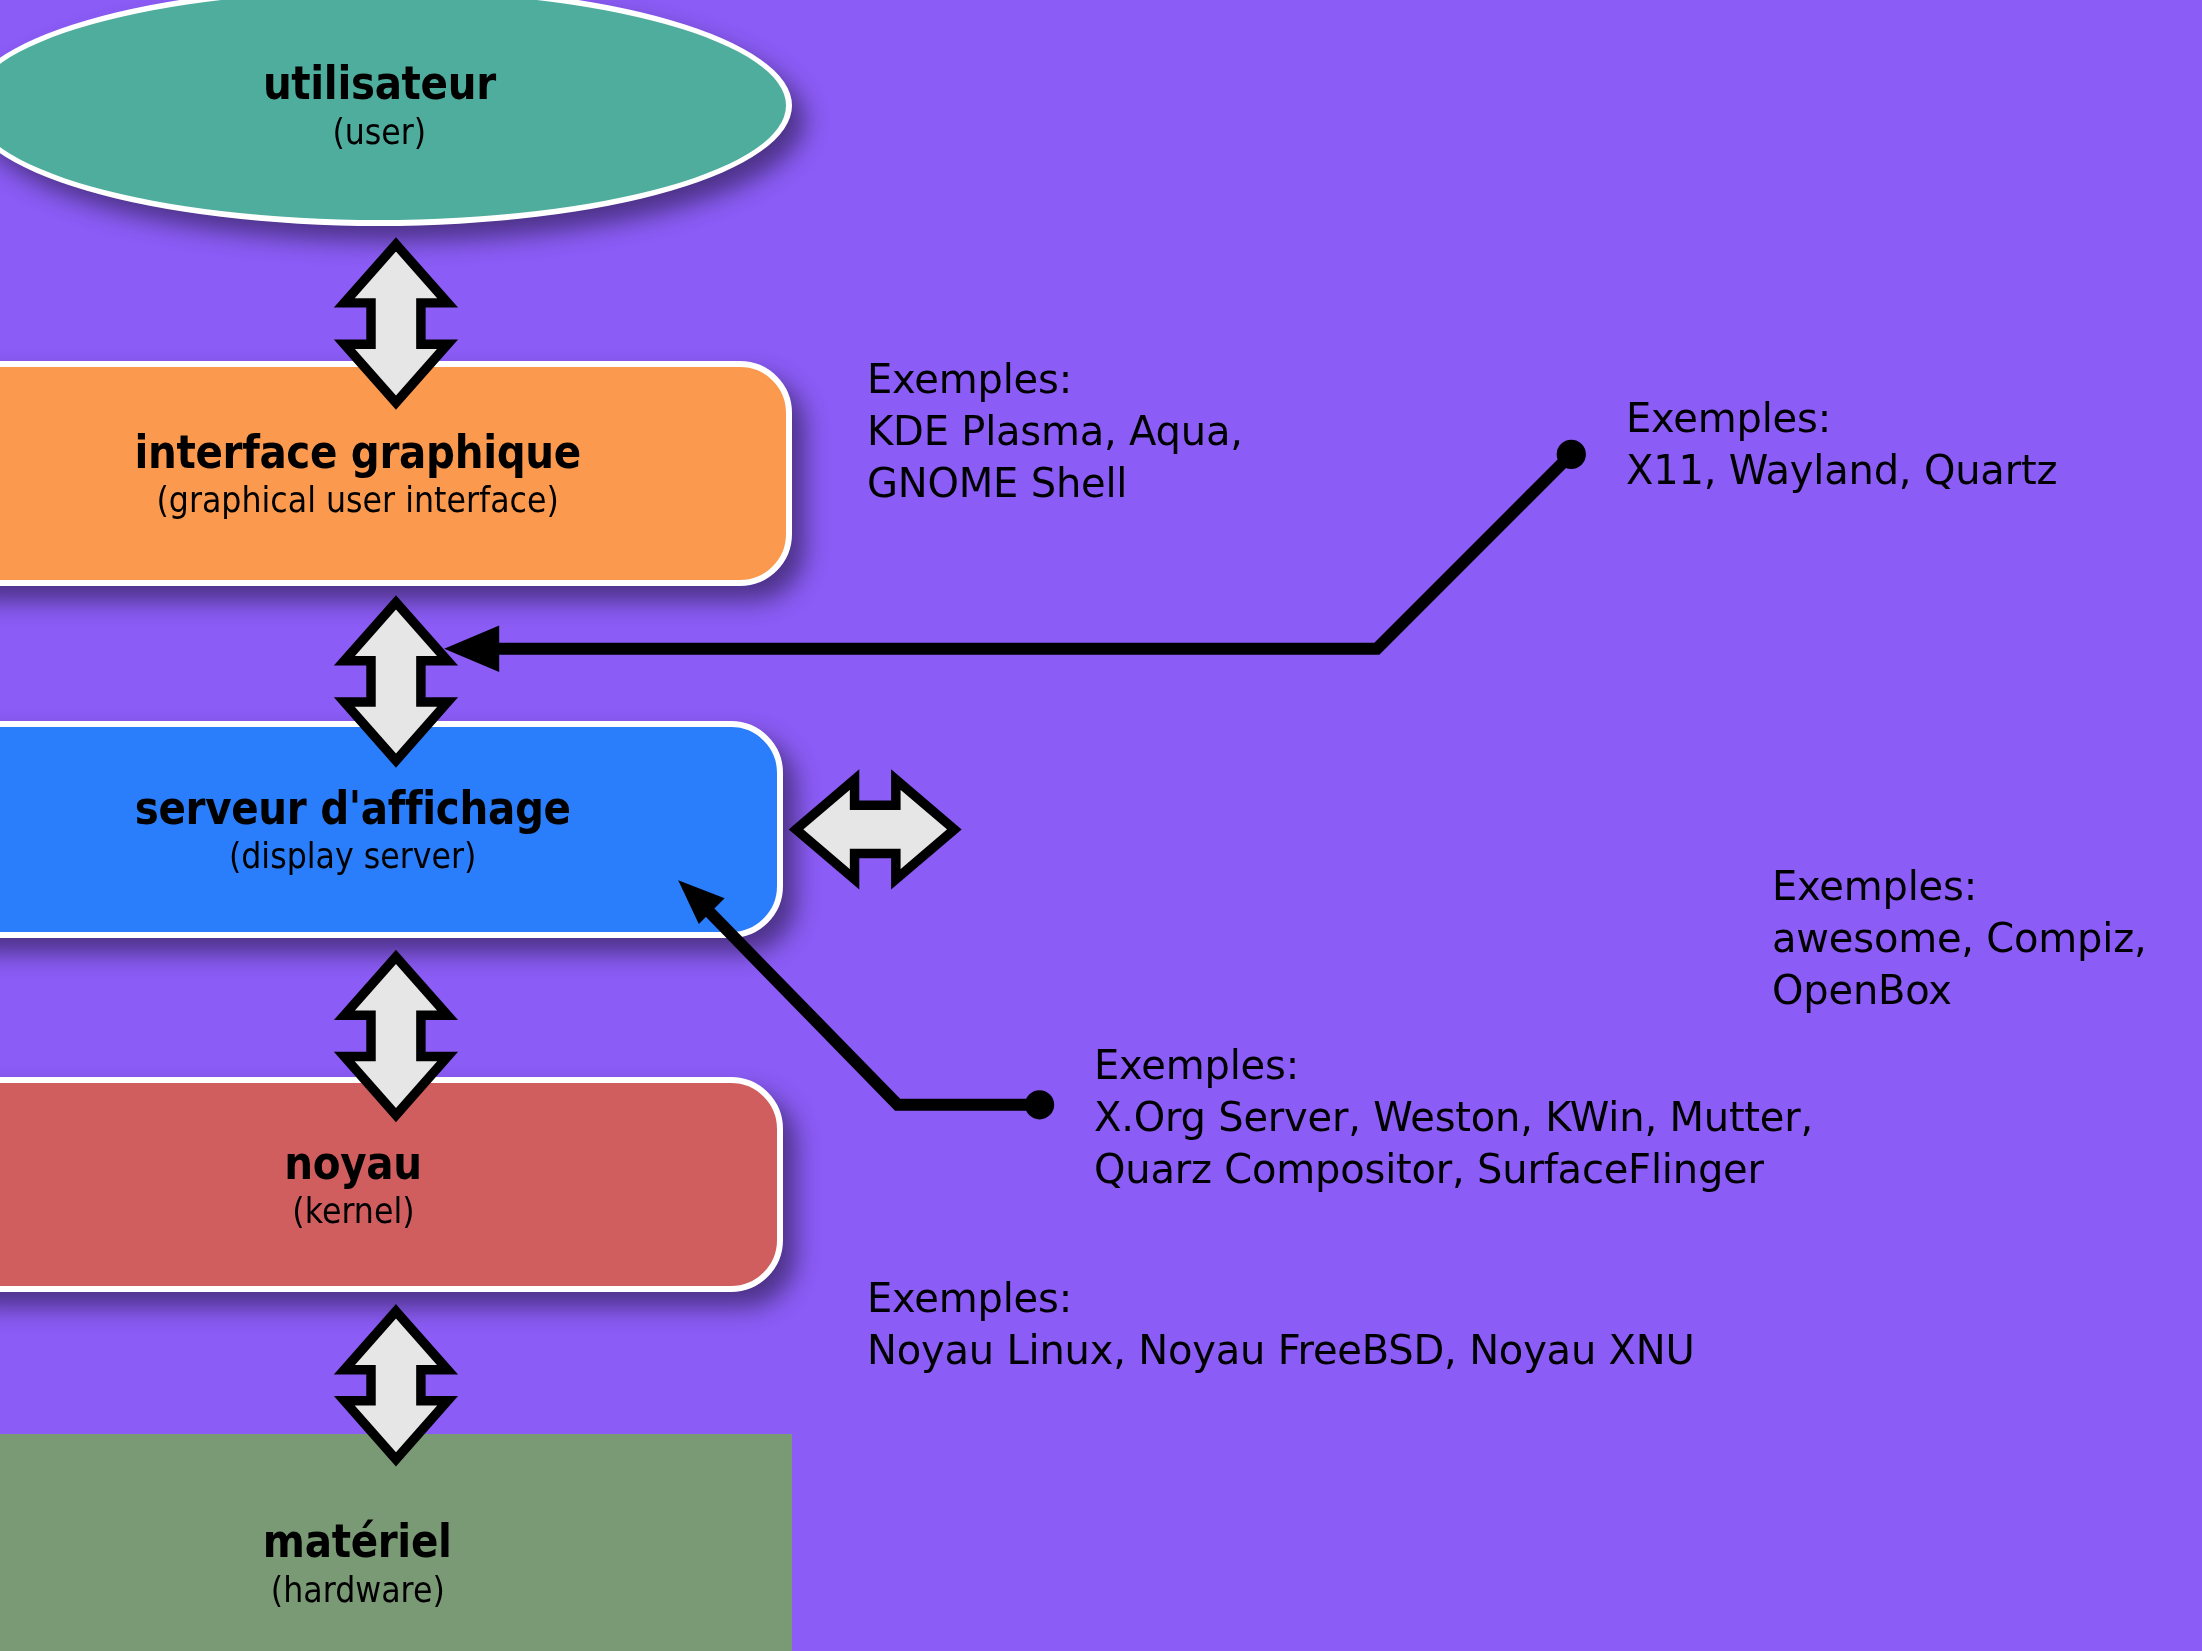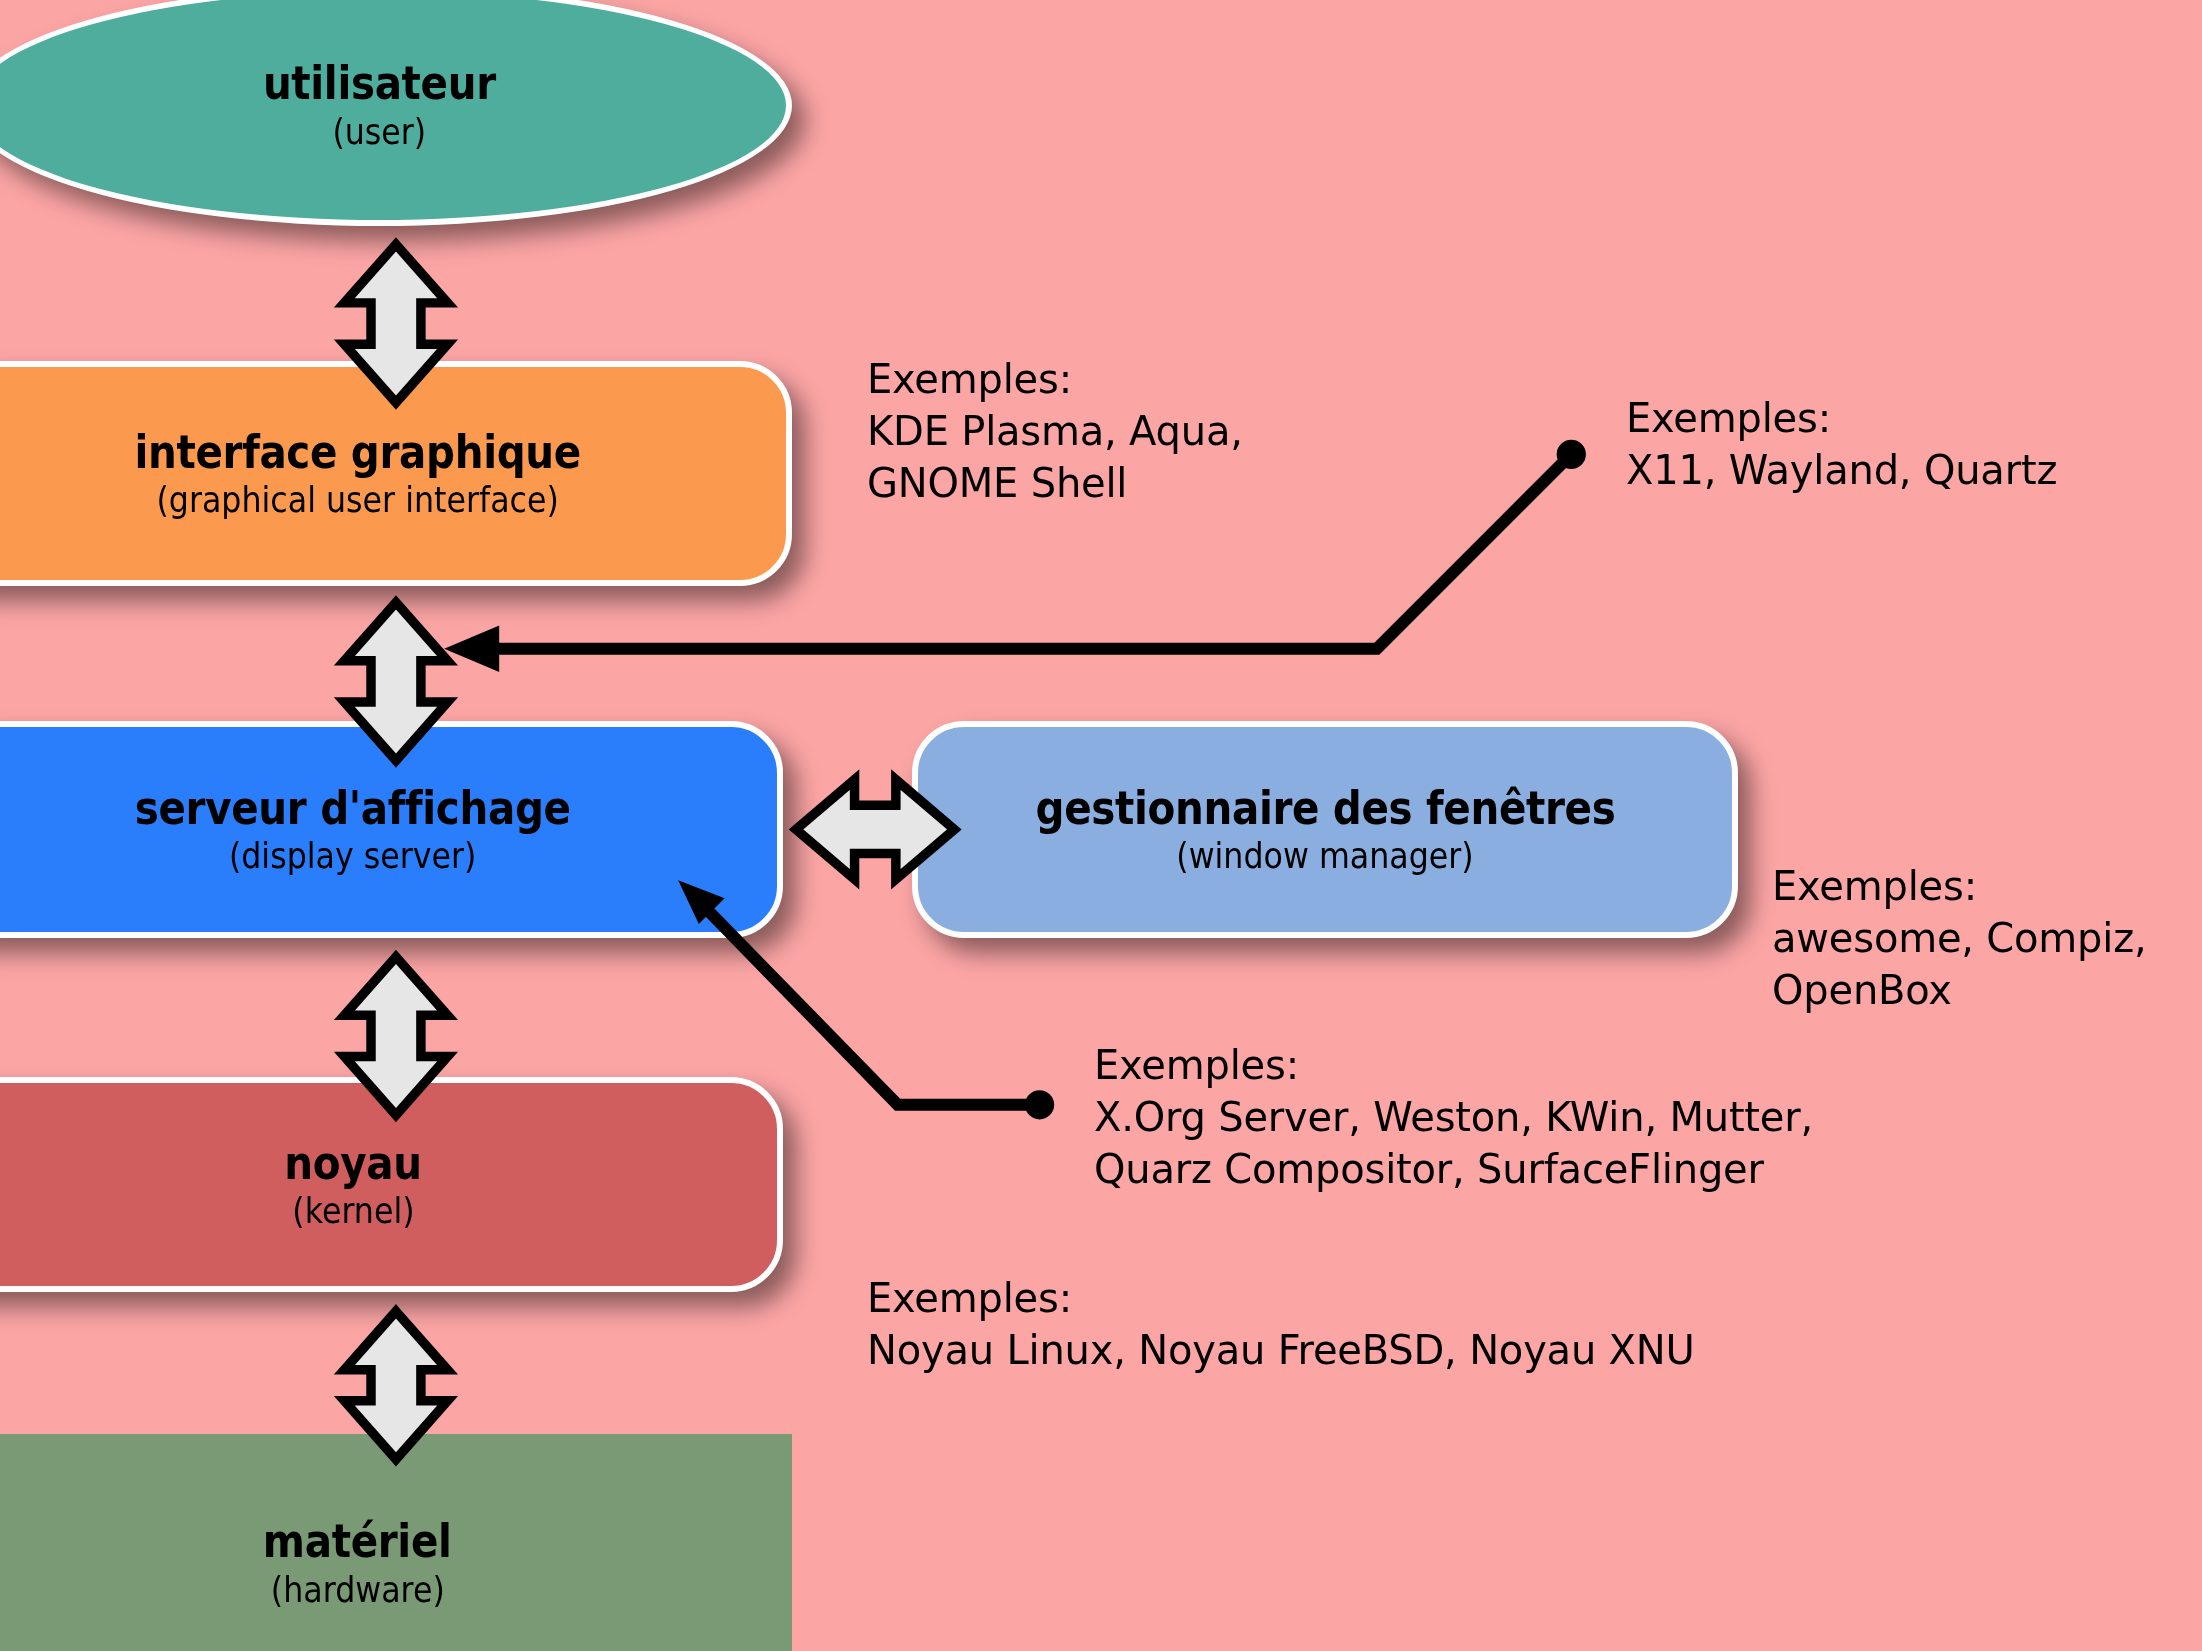--- a/index.html
+++ b/index.html
@@ -4,21 +4,21 @@
 <style>
   html, body {
     margin: 0;
     padding: 0;
     background: #ffffff;
   }
   #stage {
     position: relative;
     width: 2203px;
     height: 1652px;
-    background: #fca5a5;
+    background: #8b5cf6;
     overflow: hidden;
     font-family: "DejaVu Sans", "Liberation Sans", sans-serif;
   }
   .node {
     position: absolute;
     box-sizing: border-box;
     display: flex;
     flex-direction: column;
     align-items: center;
     justify-content: center;
@@ -119,24 +119,20 @@
   <div class="node" id="node-gui">
     <div class="title">interface graphique</div>
     <div class="sub">(graphical user interface)</div>
   </div>
 
   <div class="node" id="node-display">
     <div class="title">serveur d'affichage</div>
     <div class="sub">(display server)</div>
   </div>
 
-  <div class="node" id="node-wm">
-    <div class="title">gestionnaire des fenêtres</div>
-    <div class="sub">(window manager)</div>
-  </div>
 
   <div class="node" id="node-kernel">
     <div class="title">noyau</div>
     <div class="sub">(kernel)</div>
   </div>
 
   <div class="node" id="node-hardware">
     <div class="title">matériel</div>
     <div class="sub">(hardware)</div>
   </div>

